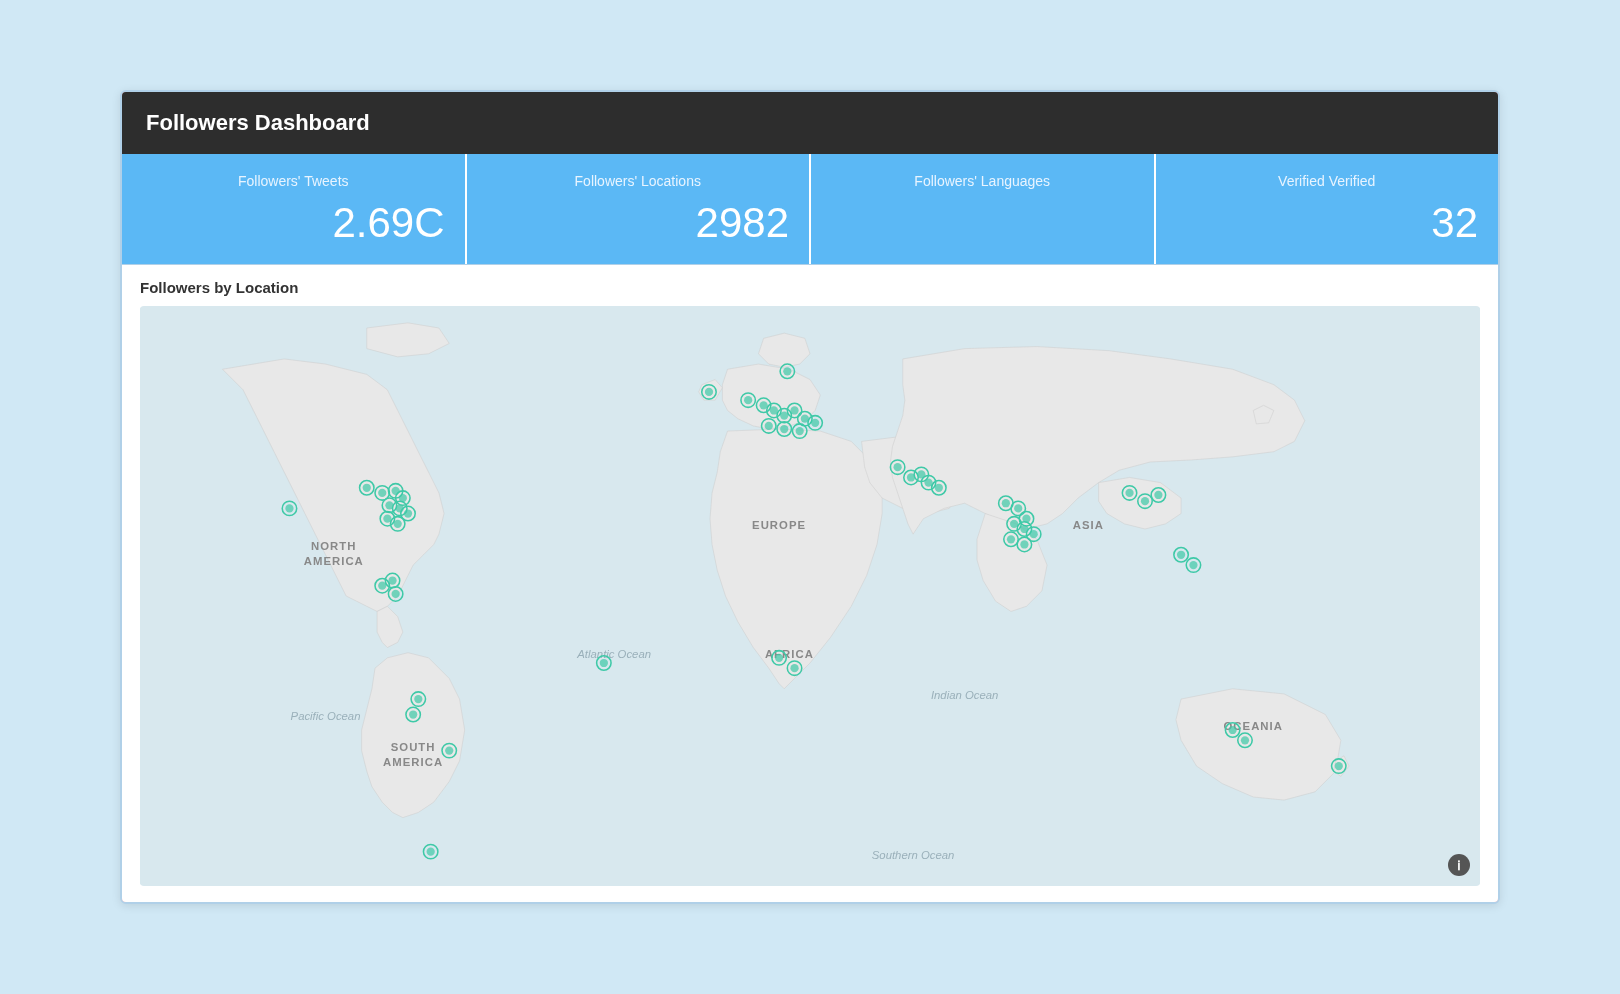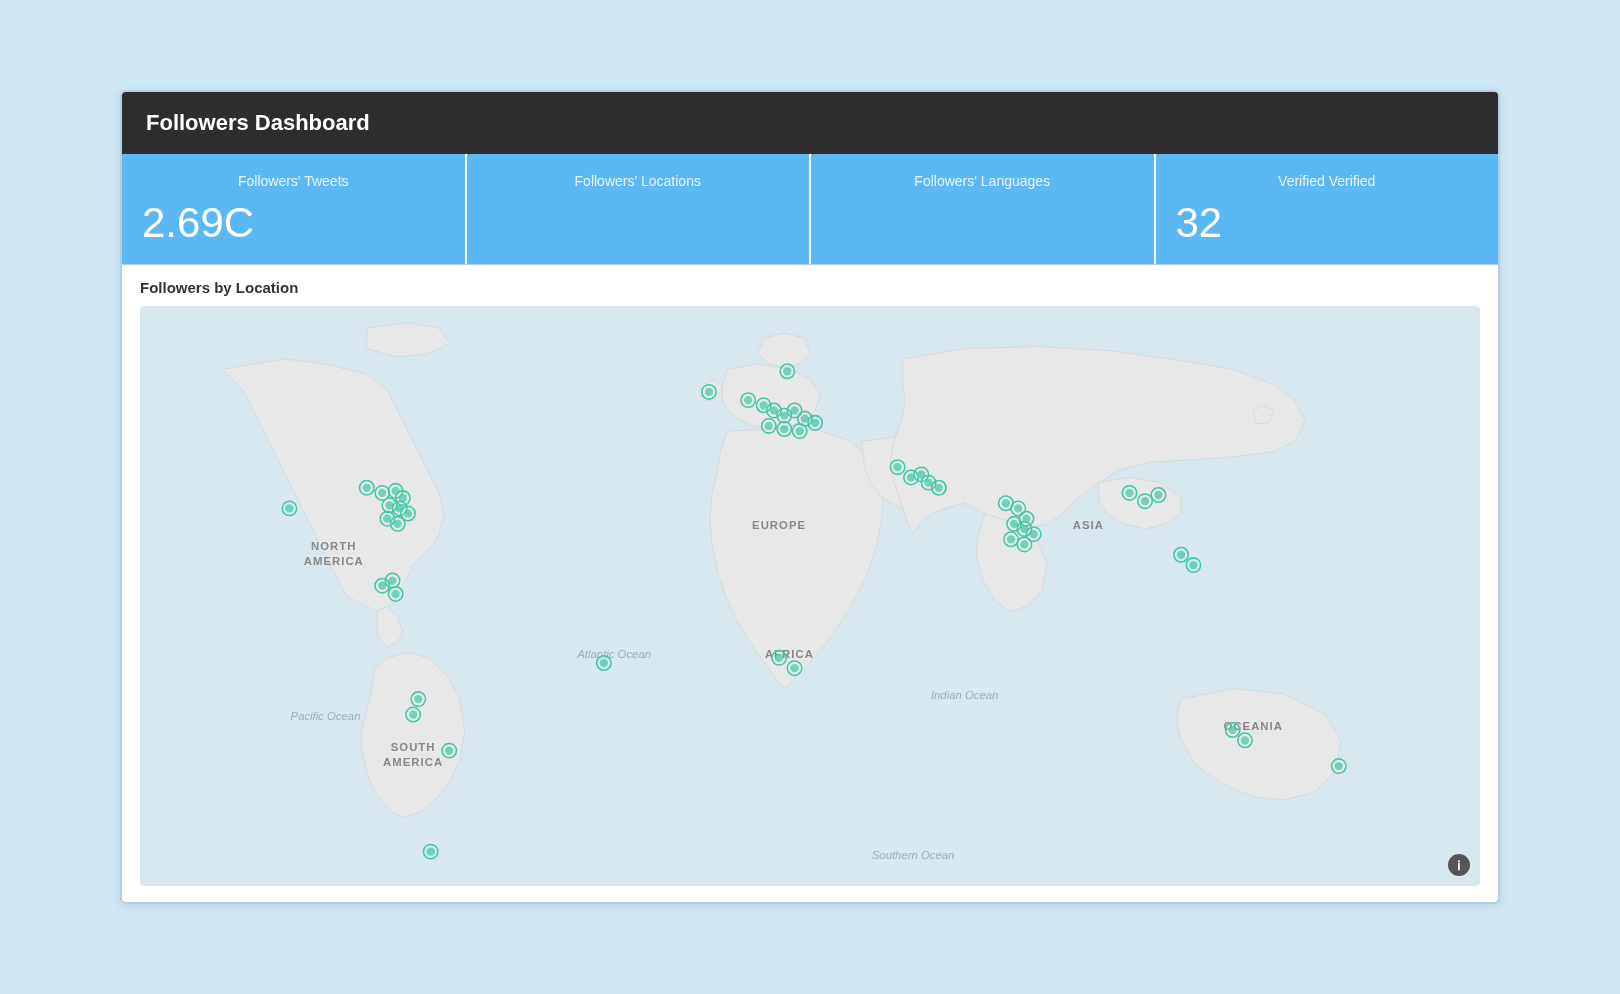--- a/index.html
+++ b/index.html
@@ -52,20 +52,21 @@
       color: #e8f4ff;
       margin-bottom: 12px;
       line-height: 1.3;
       text-align: center;
     }
     .stat-value {
       font-size: 42px;
       font-weight: 300;
       color: #fff;
       line-height: 1;
+      text-align: right;
     }
     .map-section {
       background: #fff;
       padding: 14px 18px 16px 18px;
     }
     .map-section-title {
       font-size: 15px;
       font-weight: 700;
       color: #333;
       margin-bottom: 10px;
@@ -133,20 +134,21 @@
     <span class="header-title">Followers Dashboard</span>
   </div>
 
   <div class="stats-row" id="stats-row">
       <div class="stat-card">
       <div class="stat-label">Followers' Tweets</div>
       <div class="stat-value">2.69C</div>
     </div>
       <div class="stat-card">
       <div class="stat-label">Followers' Locations</div>
+      <div class="stat-value">2982</div>
     </div>
       <div class="stat-card">
       <div class="stat-label">Followers' Languages</div>
     </div>
       <div class="stat-card">
       <div class="stat-label">Verified Verified</div>
       <div class="stat-value">32</div>
     </div>
     </div>
 

